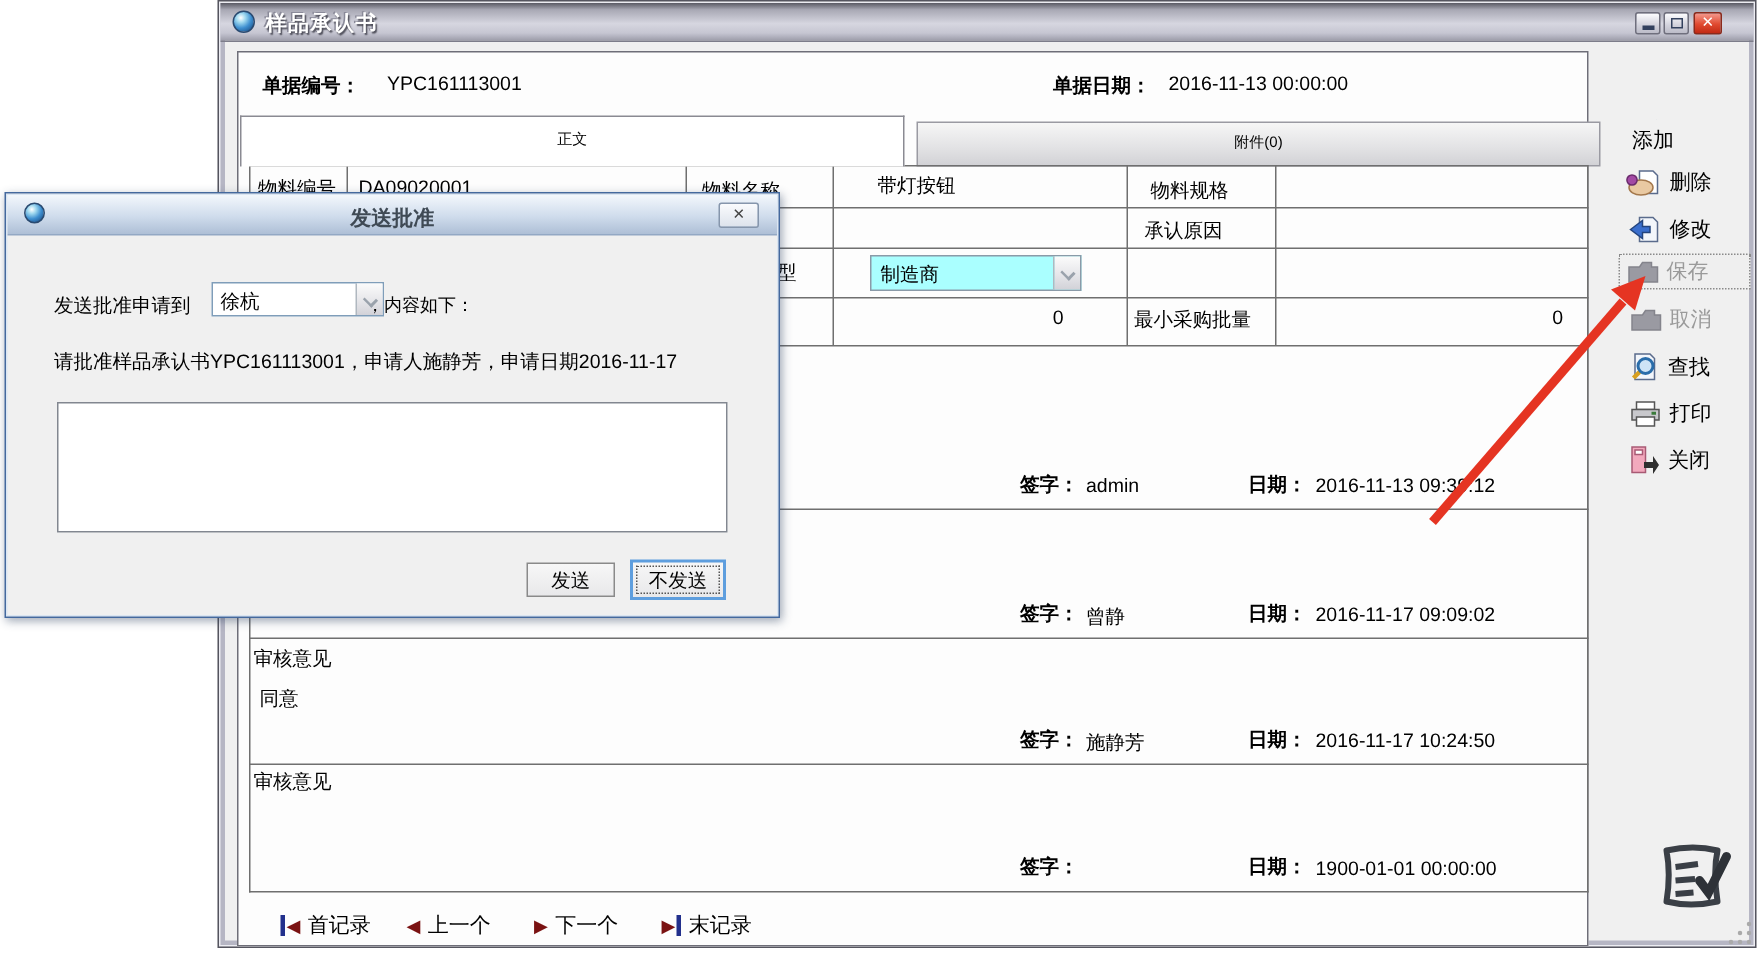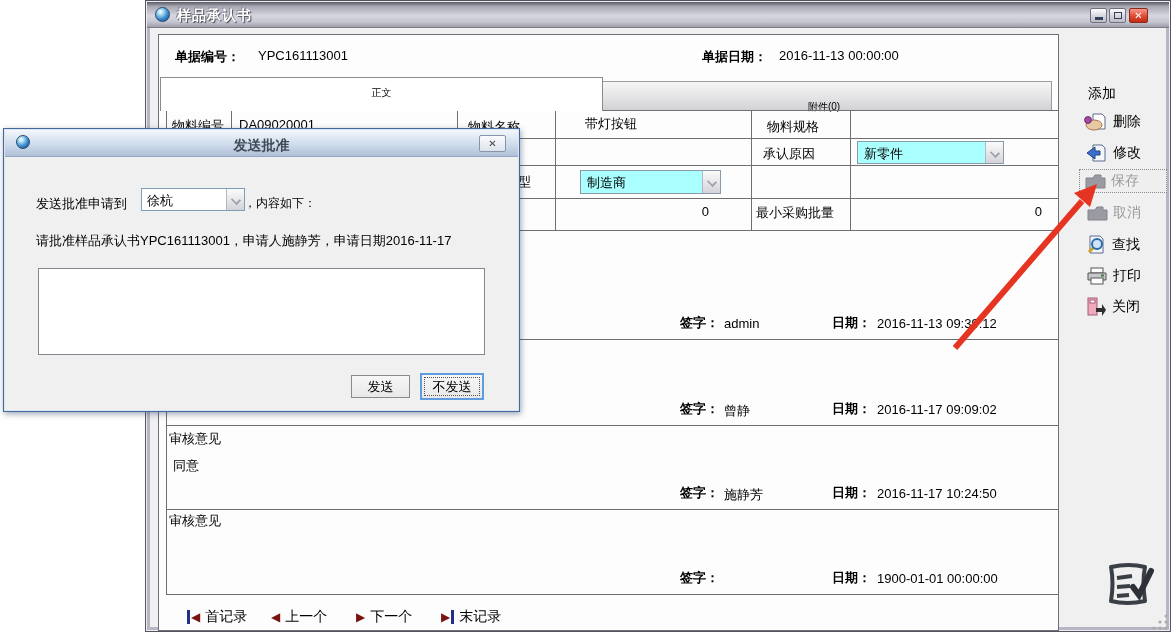--- a/index.html
+++ b/index.html
@@ -30,23 +30,23 @@
 
   
   .content-panel { position:absolute; left:12px; top:33px; width:901px; height:597px;
     background:#fdfdfd; border:1px solid #6e6e78; }
   .lbl { position:absolute; font-size:13px; color:#000; white-space:nowrap; }
   .val { position:absolute; font-size:13px; color:#000; white-space:nowrap; }
 
   .tab { position:absolute; text-align:center; font-size:10px; }
   .tab.active { left:1px; top:42px; width:443px; height:34px; background:#ffffff;
     border:1px solid #8a8a92; border-bottom:none; z-index:2; padding-top:8px; }
-  .tab.inactive { left:437px; top:46px; width:456px; height:30px;
+  .tab.inactive { left:452px; top:46px; width:456px; height:30px;
     background:linear-gradient(180deg,#f6f6f6 0%,#e2e2e4 60%,#d2d2d6 100%);
-    border:1px solid #9a9aa2; padding-top:18px; cursor:pointer; }
+    border:1px solid #9a9aa2; padding-top:6px; cursor:pointer; }
 
   .tbl { position:absolute; left:7px; top:75px; width:893px; height:485px; }
   .hline { position:absolute; left:0; width:893px; height:1px; background:#6f6f6f; }
   .vline { position:absolute; top:0; width:1px; background:#6f6f6f; }
   .cyan-select { position:absolute; background:#aaffff; border:1px solid #8a9aa8; display:flex; }
   .cyan-select .txt { flex:1; font-size:13px; padding:3px 0 0 6px; color:#000; }
   .dd-btn { width:18px; border-left:1px solid #b0b8c0;
     background:linear-gradient(180deg,#fbfbfb 0%,#e4e4e8 60%,#d2d2d8 100%); position:relative; }
   .dd-btn::after { content:""; position:absolute; left:5px; top:7px; width:6px; height:6px;
     border-right:2px solid #9aa2ac; border-bottom:2px solid #9aa2ac; transform:rotate(45deg) scaleY(.8); }
@@ -134,24 +134,20 @@
         <div class="vline" style="left:684px; height:120px;"></div>
 
         <span class="lbl" style="left:6px; top:7px;">物料编号</span>
         <span class="val" style="left:73px; top:7px;">DA09020001</span>
         <span class="lbl" style="left:302px; top:8px;">物料名称</span>
         <span class="val" style="left:419px; top:5px;">带灯按钮</span>
         <span class="lbl" style="left:601px; top:8px;">物料规格</span>
         <span class="val" style="left:700px; top:7px;"></span>
 
         <span class="lbl" style="left:597px; top:35px;">承认原因</span>
-        <div class="cyan-select" style="left:691px; top:31px; width:147px; height:23px;">
-          <span class="txt">新零件</span>
-          <span class="dd-btn"></span>
-        </div>
 
         <span class="lbl" style="left:352px; top:63px;">型</span>
         <div class="cyan-select" style="left:414px; top:60px; width:141px; height:24px;">
           <span class="txt">制造商</span>
           <span class="dd-btn"></span>
         </div>
 
         <span class="val" style="left:389px; top:94px; width:196px; text-align:right; padding-right:42px;">0</span>
         <span class="lbl" style="left:590px; top:94px;">最小采购批量</span>
         <span class="val" style="left:684px; top:94px; width:208px; text-align:right; padding-right:16px;">0</span>
@@ -282,21 +278,21 @@
   </svg>
 
   <div class="dialog">
     <div class="dlg-titlebar">
       <span class="sphere abs" style="left:11px; top:5px; width:14px; height:14px;"></span>
       <span class="dlg-title">发送批准</span>
       <span class="dlg-close"><span>✕</span></span>
     </div>
 
     <span class="lbl" style="left:32px; top:66px; font-size:13px;">发送批准申请到</span>
-    <div class="white-select" style="left:137px; top:59px; width:104px; height:23px;gap:12px;">
+    <div class="white-select" style="left:137px; top:59px; width:115px; height:23px;gap:12px;">
       <span class="txt">徐杭</span>
       <span class="dd-btn"></span>
     </div>
     <span class="lbl" style="left:240px; top:66px; font-size:12px;">，内容如下：</span>
 
     <span class="lbl" style="left:32px; top:103px; font-size:13px;">请批准样品承认书YPC161113001，申请人施静芳，申请日期2016-11-17</span>
 
     <textarea class="dlg-textarea" style=""></textarea>
 
     <button class="dlg-btn" style="left:347px; top:246px; width:59px;"><span>发送</span></button>

